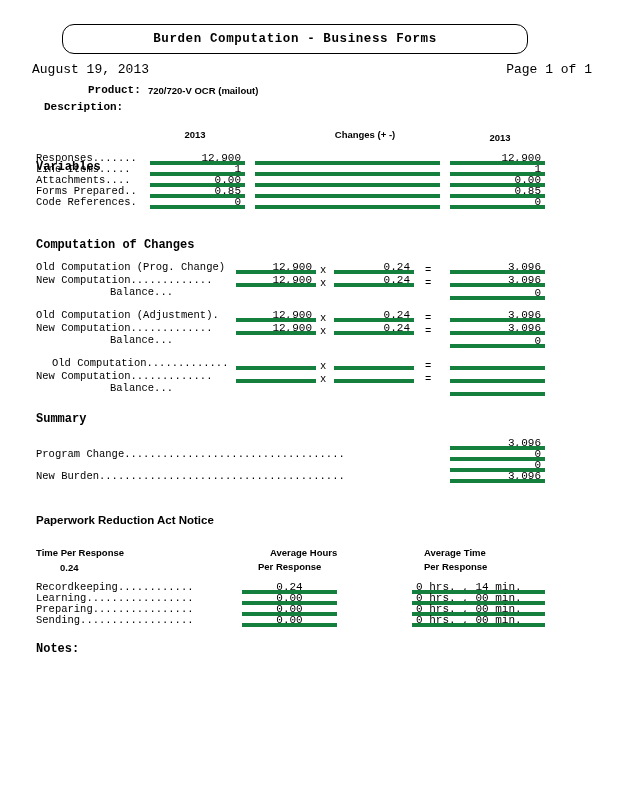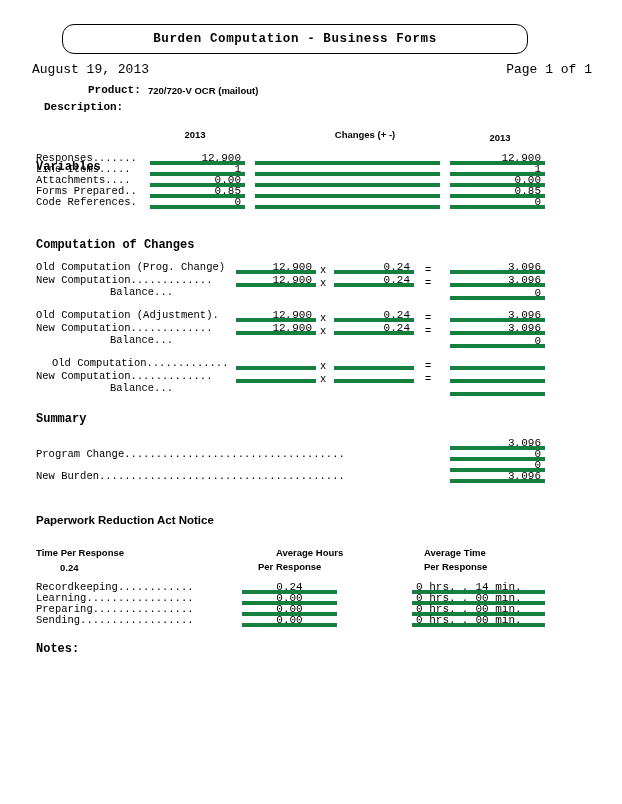--- a/index.html
+++ b/index.html
@@ -260,21 +260,21 @@
   <div class="cell r" style="left:450px; top:459px; width:95px;">0</div>
 
   <div class="rowlabel" style="left:36px; top:470px;">New Burden.......................................</div>
   <div class="cell r" style="left:450px; top:470px; width:95px;">3,096</div>
 
   <div class="sec-h-sans" style="top:514px;">Paperwork Reduction Act Notice</div>
 
   <div class="pw-h" style="left:36px; top:547px;">Time Per Response</div>
   <div class="pw-h" style="left:60px; top:562px;">0.24</div>
 
-  <div class="pw-h" style="left:276px; top:547px;">Average Hours</div>
+  <div class="pw-h" style="left:270px; top:547px;">Average Hours</div>
   <div class="pw-h" style="left:258px; top:561px;">Per Response</div>
 
   <div class="pw-h" style="left:424px; top:547px;">Average Time</div>
   <div class="pw-h" style="left:424px; top:561px;">Per Response</div>
 
   <div class="rowlabel" style="left:36px; top:581px;">Recordkeeping............</div>
   <div class="cell c" style="left:242px; top:581px; width:95px;">0.24</div>
   <div class="cell l" style="left:412px; top:581px; width:133px;">0 hrs. , 14 min.</div>
 
   <div class="rowlabel" style="left:36px; top:592px;">Learning.................</div>

